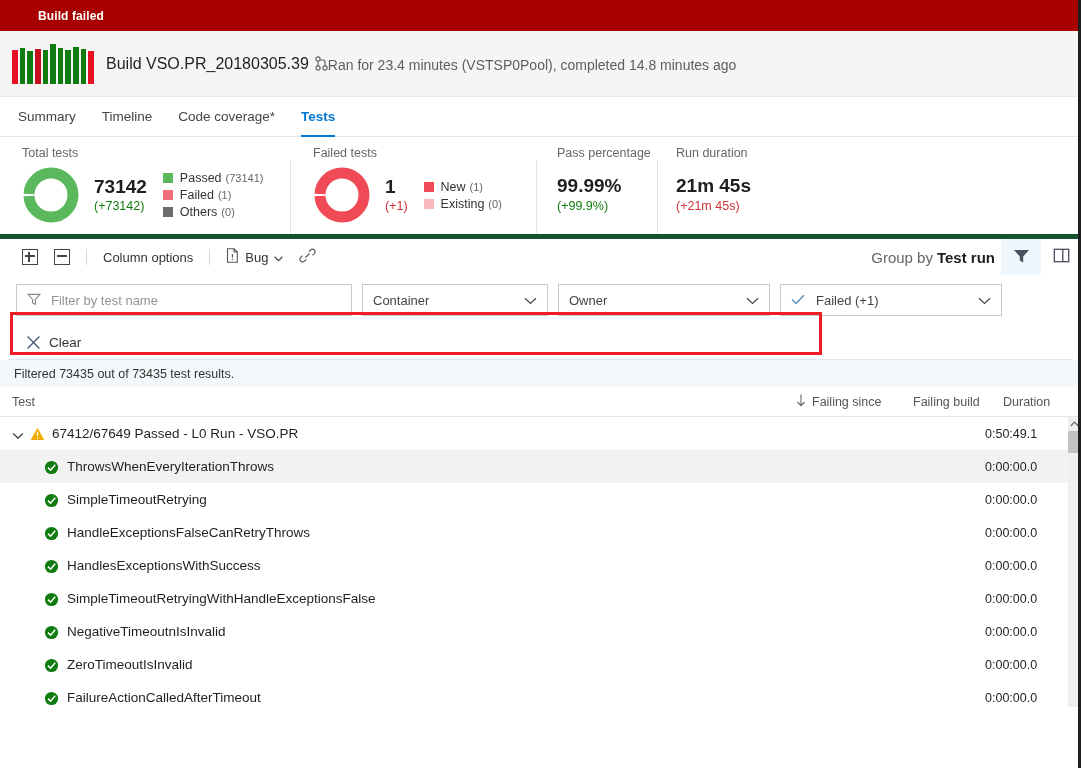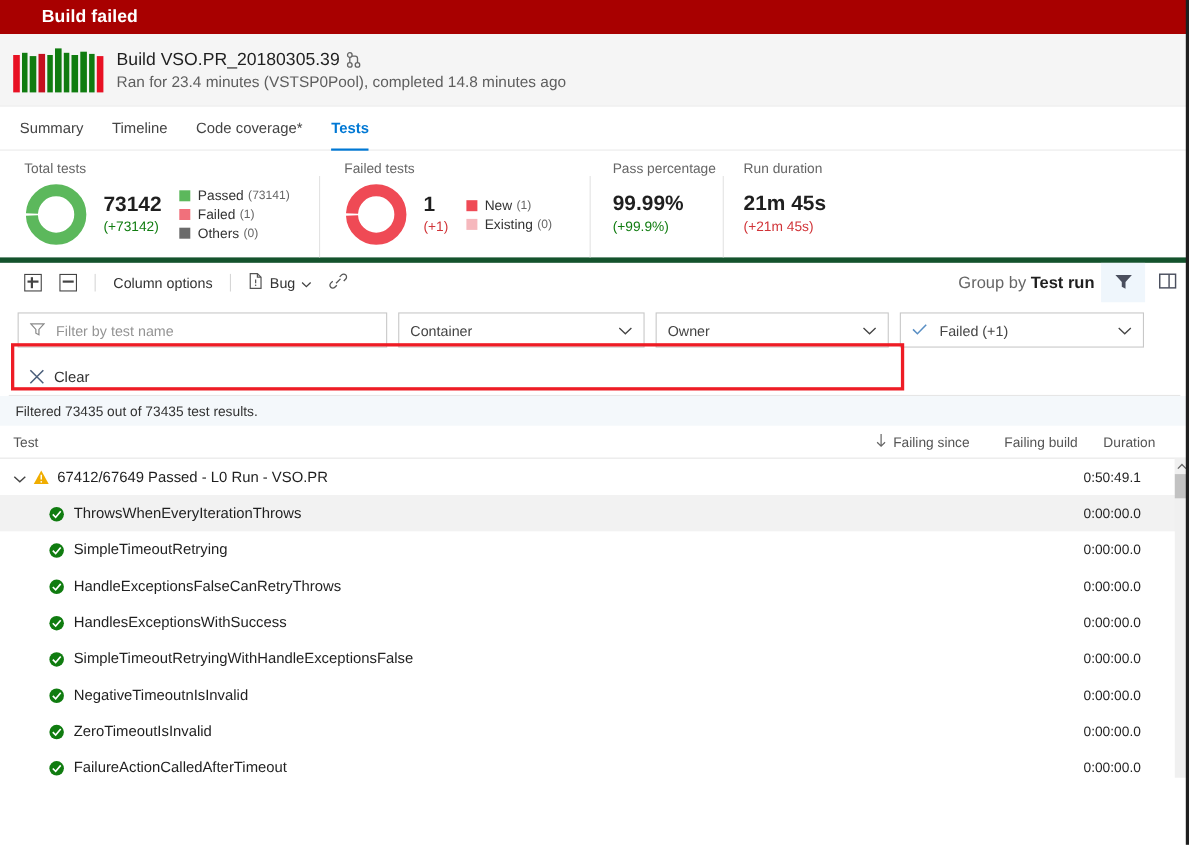--- a/index.html
+++ b/index.html
@@ -21,21 +21,21 @@
   .banner {
     height: 31px;
     background: #a80000;
     color: #ffffff;
     display: flex;
     align-items: center;
     padding-left: 38px;
     box-sizing: border-box;
   }
   .banner-title {
-    font-size: 16px;
+    font-size: 12px;
     font-weight: bold;
     letter-spacing: .1px;
   }
 
   
   .build-header {
     height: 66px;
     background: #f5f5f5;
     display: flex;
     align-items: center;
@@ -45,21 +45,21 @@
   }
   .spark {
     width: 82px;
     height: 40px;
     display: flex;
     align-items: flex-end;
     gap: 2px;
     margin-right: 12px;
   }
   .spark i { display:block; width:6px; }
-  .build-meta { display:flex; flex-direction:column; justify-content:center; }
+  .build-meta { display:flex; justify-content:center; }
   .build-name {
     font-size: 16px;
     color: #1f1f1f;
     display:flex;
     align-items:center;
     gap: 6px;
   }
   .pr-icon { display:inline-block; width:13px; height:15px; }
   .build-sub {
     font-size: 14px;
@@ -197,21 +197,21 @@
     padding: 0 10px;
     box-sizing:border-box;
     font-size:13px;
     color:#666;
     cursor: text;
   }
   .field.sel { cursor: pointer; color:#444; }
   .field .ph { color:#949494; }
   .field .chev { margin-left:auto; color:#444; }
   .f-name { width: 336px; }
-  .f-container { width: 224px; }
+  .f-container { width: 186px; }
   .f-owner { width: 212px; gap: 35px; }
   .f-outcome { width: 222px; color:#1f1f1f; }
   .funnel-sm { width:14px; height:14px; margin-right:10px; }
 
   
   .clearrow {
     height: 34px;
     display:flex;
     align-items:center;
     padding-left: 26px;

